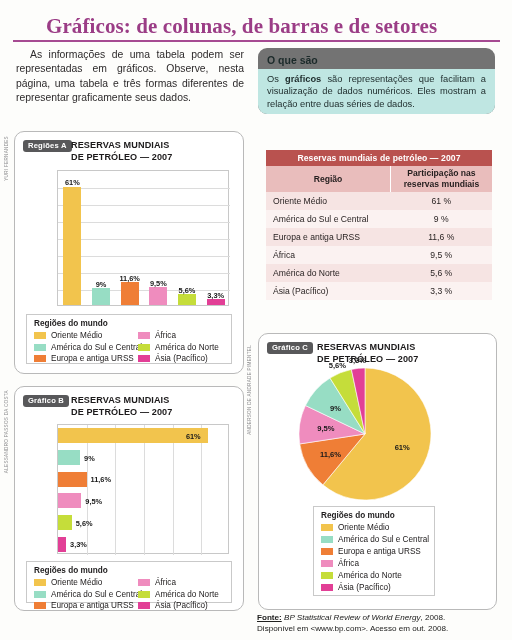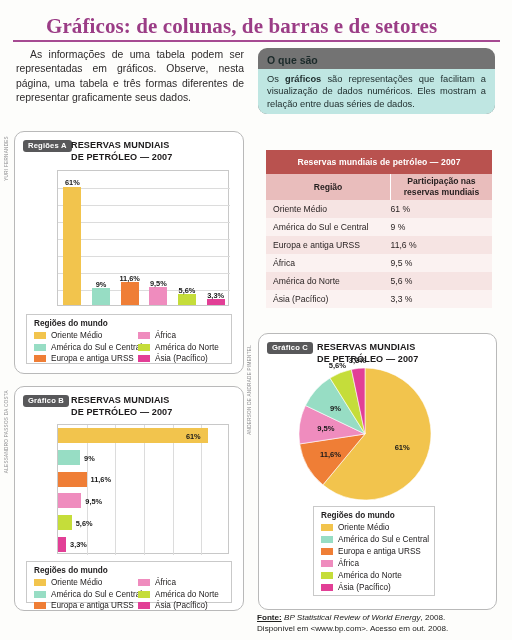--- a/index.html
+++ b/index.html
@@ -101,30 +101,30 @@
   }
 
   
   .tbl{
     position:absolute;left:266px;top:150px;width:226px;
     border-collapse:collapse;font-size:8.6px;
   }
   .tbl td,.tbl th{padding:0;}
   .tbl .cap{
     background:#b9524f;color:#fff;font-size:8.6px;font-weight:700;
-    text-align:center;height:24px;letter-spacing:.1px;
+    text-align:center;height:16px;letter-spacing:.1px;
   }
   .tbl .hd{
     background:#e9bdbc;color:#241e1e;font-weight:700;text-align:center;
     height:26px;line-height:10.6px;
   }
   .tbl .hd.left{border-right:1px solid #ffffff;}
   .tbl .rw td{height:18px;color:#241e1e;}
   .tbl .rw td.reg{padding-left:7px;text-align:left;}
-  .tbl .rw td.val{text-align:left;}
+  .tbl .rw td.val{text-align:center;}
   .tbl .rw.odd td{background:#f6e4e3;}
   .tbl .rw.even td{background:#fbf2f1;}
 
   
   .pie-wrap{position:absolute;}
   .pielabel{
     position:absolute;font-size:7.6px;font-weight:700;color:#1a1a1a;
     white-space:nowrap;
   }
 

